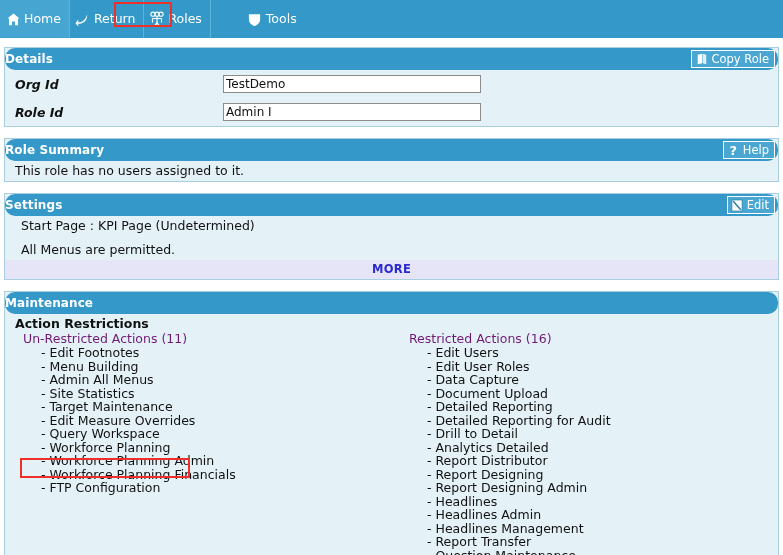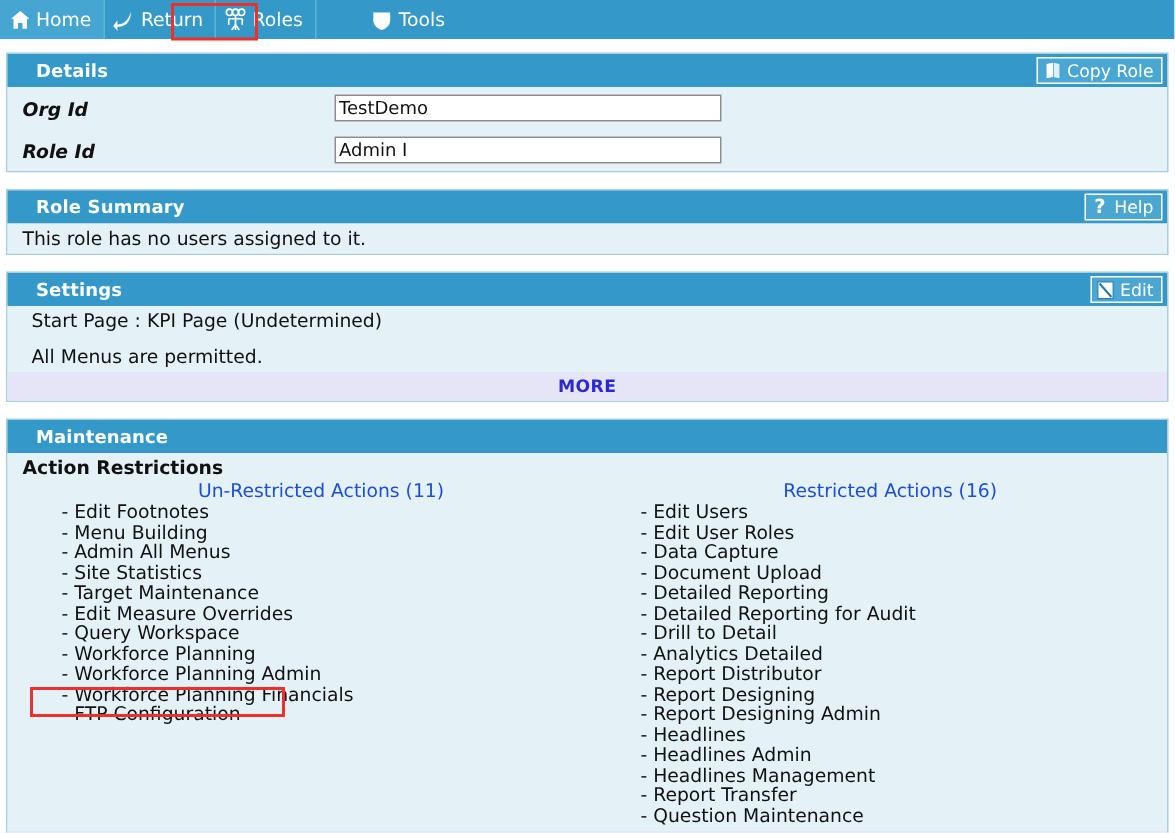--- a/index.html
+++ b/index.html
@@ -12,21 +12,21 @@
     height: 555px;
     font-family: "DejaVu Sans", "Liberation Sans", sans-serif;
     font-size: 12px;
     color: #1a1a1a;
     overflow: hidden;
     position: relative;
   }
 
   
   .topnav {
-    height: 26px;
+    height: 38px;
     background: #3498c8;
     display: flex;
     align-items: stretch;
     position: relative;
   }
   .nav-tab {
     display: flex;
     align-items: center;
     gap: 3px;
     padding: 0 8px 0 5px;
@@ -75,22 +75,23 @@
     border: 1px solid #a8cfe0;
     box-sizing: border-box;
     background: #e4f2f8;
   }
   .panel-head {
     background: #3498c8;
     height: 22px;
     display: flex;
     align-items: center;
     justify-content: space-between;
-    padding: 0 3px 0 19px;
+    padding: 0 3px 0 0;
     box-sizing: border-box;
+    border-radius: 10px;
   }
   .panel-title {
     color: #ffffff;
     font-weight: bold;
     font-size: 12px;
     letter-spacing: 0.1px;
   }
   .hdr-btn {
     display: flex;
     align-items: center;
@@ -177,24 +178,23 @@
     padding: 2px 12px 1px 10px;
   }
   .cols {
     display: flex;
     align-items: flex-start;
   }
   .col-left { width: 400px; padding-left: 18px; box-sizing: border-box; }
   .col-right { flex: 1; padding-left: 4px; box-sizing: border-box; }
   .col-head {
     font-size: 12.5px;
-    color: #1d4ed8;
+    color: #701a75;
     line-height: 14px;
     padding-bottom: 0px;
-    text-align: center;
   }
   .item {
     font-size: 12.5px;
     color: #111111;
     line-height: 13.5px;
     padding-left: 18px;
     white-space: nowrap;
   }
 </style>
 </head>

